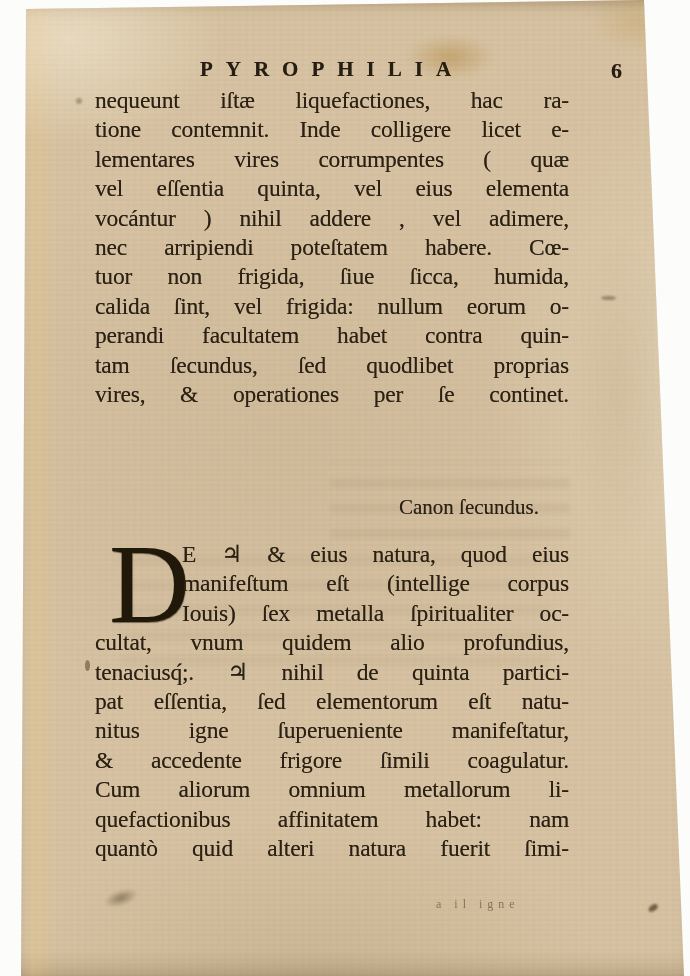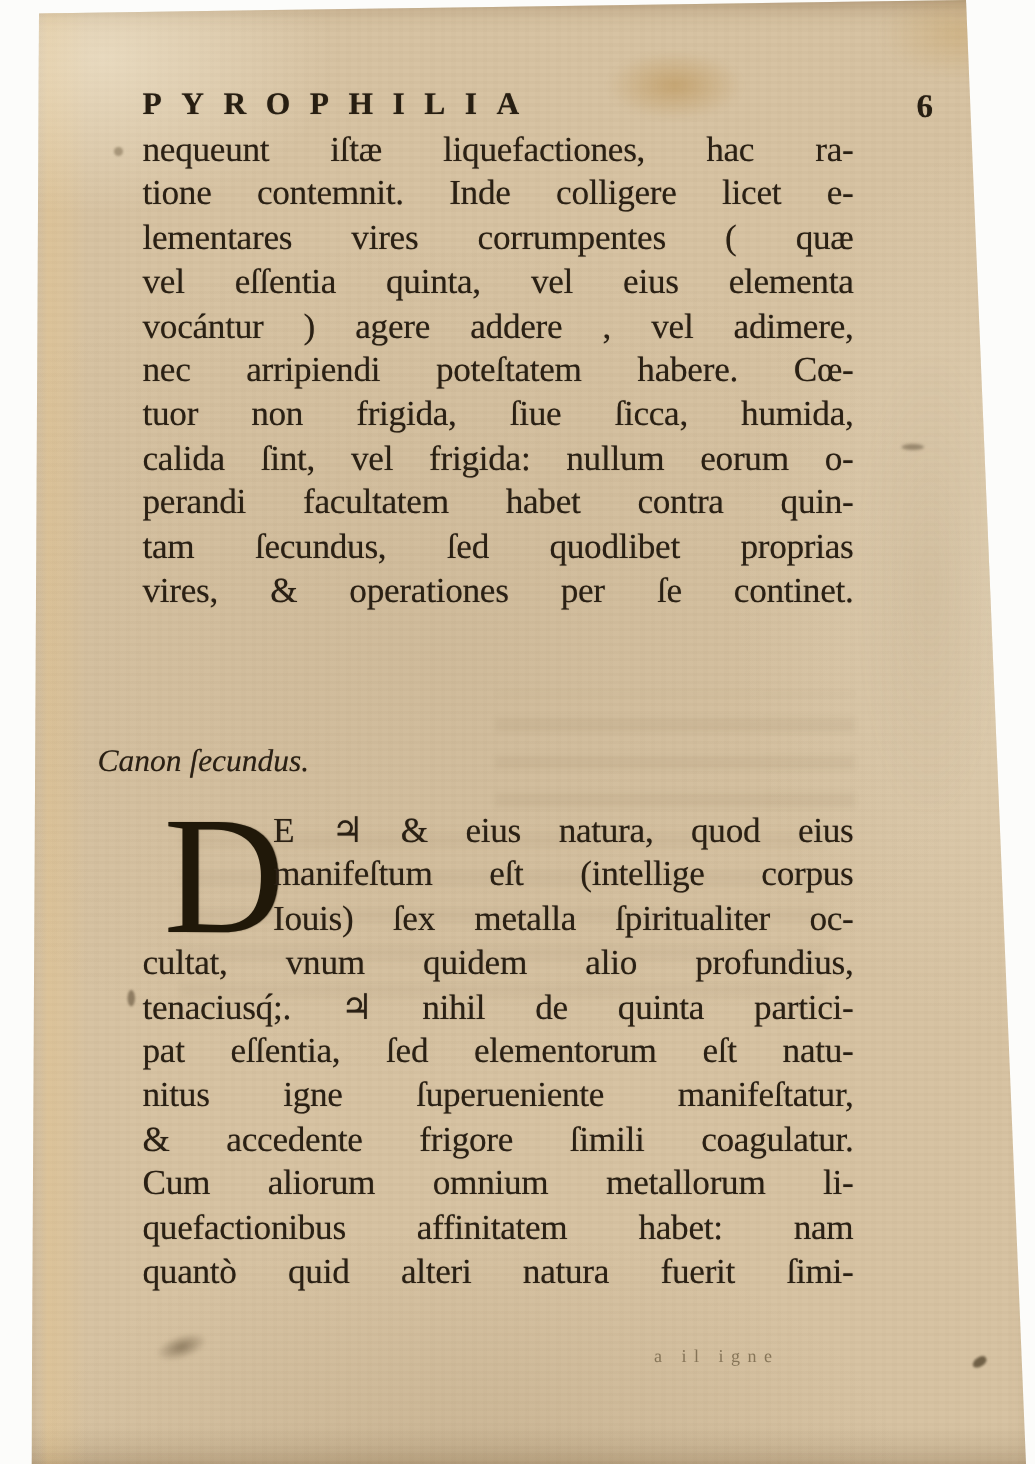--- a/index.html
+++ b/index.html
@@ -28,20 +28,21 @@
       linear-gradient(0deg, rgba(110,86,52,0.18) 0px, rgba(110,86,52,0) 26px),
       repeating-linear-gradient(0deg, rgba(120,95,60,0.035) 0 2px, rgba(0,0,0,0) 2px 5px),
       repeating-linear-gradient(90deg, rgba(140,115,78,0.025) 0 3px, rgba(0,0,0,0) 3px 7px);
     box-shadow:
       inset 16px 0 20px -12px rgba(92,66,36,0.55),
       inset 0 12px 16px -10px rgba(128,100,62,0.45),
       inset -10px 0 18px -12px rgba(128,100,62,0.35);
   }
   .header-row {
     position: absolute; top: 57px; left: 95px; width: 474px;
+    text-align: center;
   }
   .title {
     font-size: 21px; font-weight: 700;
     letter-spacing: 13px;
     color: #271e12;
     text-shadow: 0 0 0.6px rgba(39,30,18,0.6);
   }
   .pagenum {
     position: absolute; top: 58px; left: 611px;
     font-size: 22px; font-weight: 700; color: #271e12;
@@ -57,22 +58,21 @@
     font-size: 23.5px; line-height: 29.4px;
     letter-spacing: -0.2px;
     text-align: justify;
     text-align-last: justify;
     white-space: normal;
     text-shadow: 0 0 0.6px rgba(42,32,20,0.55);
   }
   .heading {
     position: absolute; top: 495px; left: 95px; width: 474px;
     transform: translateX(-30px);
-    text-align: left;
-    font-style: italic;
+    text-align: right;
     font-size: 21px;
     color: #2a2014;
     text-shadow: 0 0 0.5px rgba(42,32,20,0.5);
   }
   .dropcap {
     float: left;
     width: 64px; height: 84px;
     margin: 3px 9px 0 14px;
     font-size: 112px; line-height: 82px;
     text-align: center;
@@ -157,21 +157,21 @@
     <div class="header-row">
       <span class="title">PYROPHILIA</span>
     </div>
     <div class="pagenum">6</div>
 
     <div class="par par1">
       <div class="tline">nequeunt iſtæ liquefactiones, hac ra-</div>
       <div class="tline">tione contemnit. Inde colligere licet e-</div>
       <div class="tline">lementares vires corrumpentes ( quæ</div>
       <div class="tline">vel eſſentia quinta, vel eius elementa</div>
-      <div class="tline">vocántur ) agere addere , vel adimere,</div>
+      <div class="tline">vocántur ) nihil addere , vel adimere,</div>
       <div class="tline">nec arripiendi poteſtatem habere. Cœ-</div>
       <div class="tline">tuor non frigida, ſiue ſicca, humida,</div>
       <div class="tline">calida ſint, vel frigida: nullum eorum o-</div>
       <div class="tline">perandi facultatem habet contra quin-</div>
       <div class="tline">tam ſecundus, ſed quodlibet proprias</div>
       <div class="tline">vires, &amp; operationes per ſe continet.</div>
     </div>
 
     <div class="heading">Canon ſecundus.</div>
 

